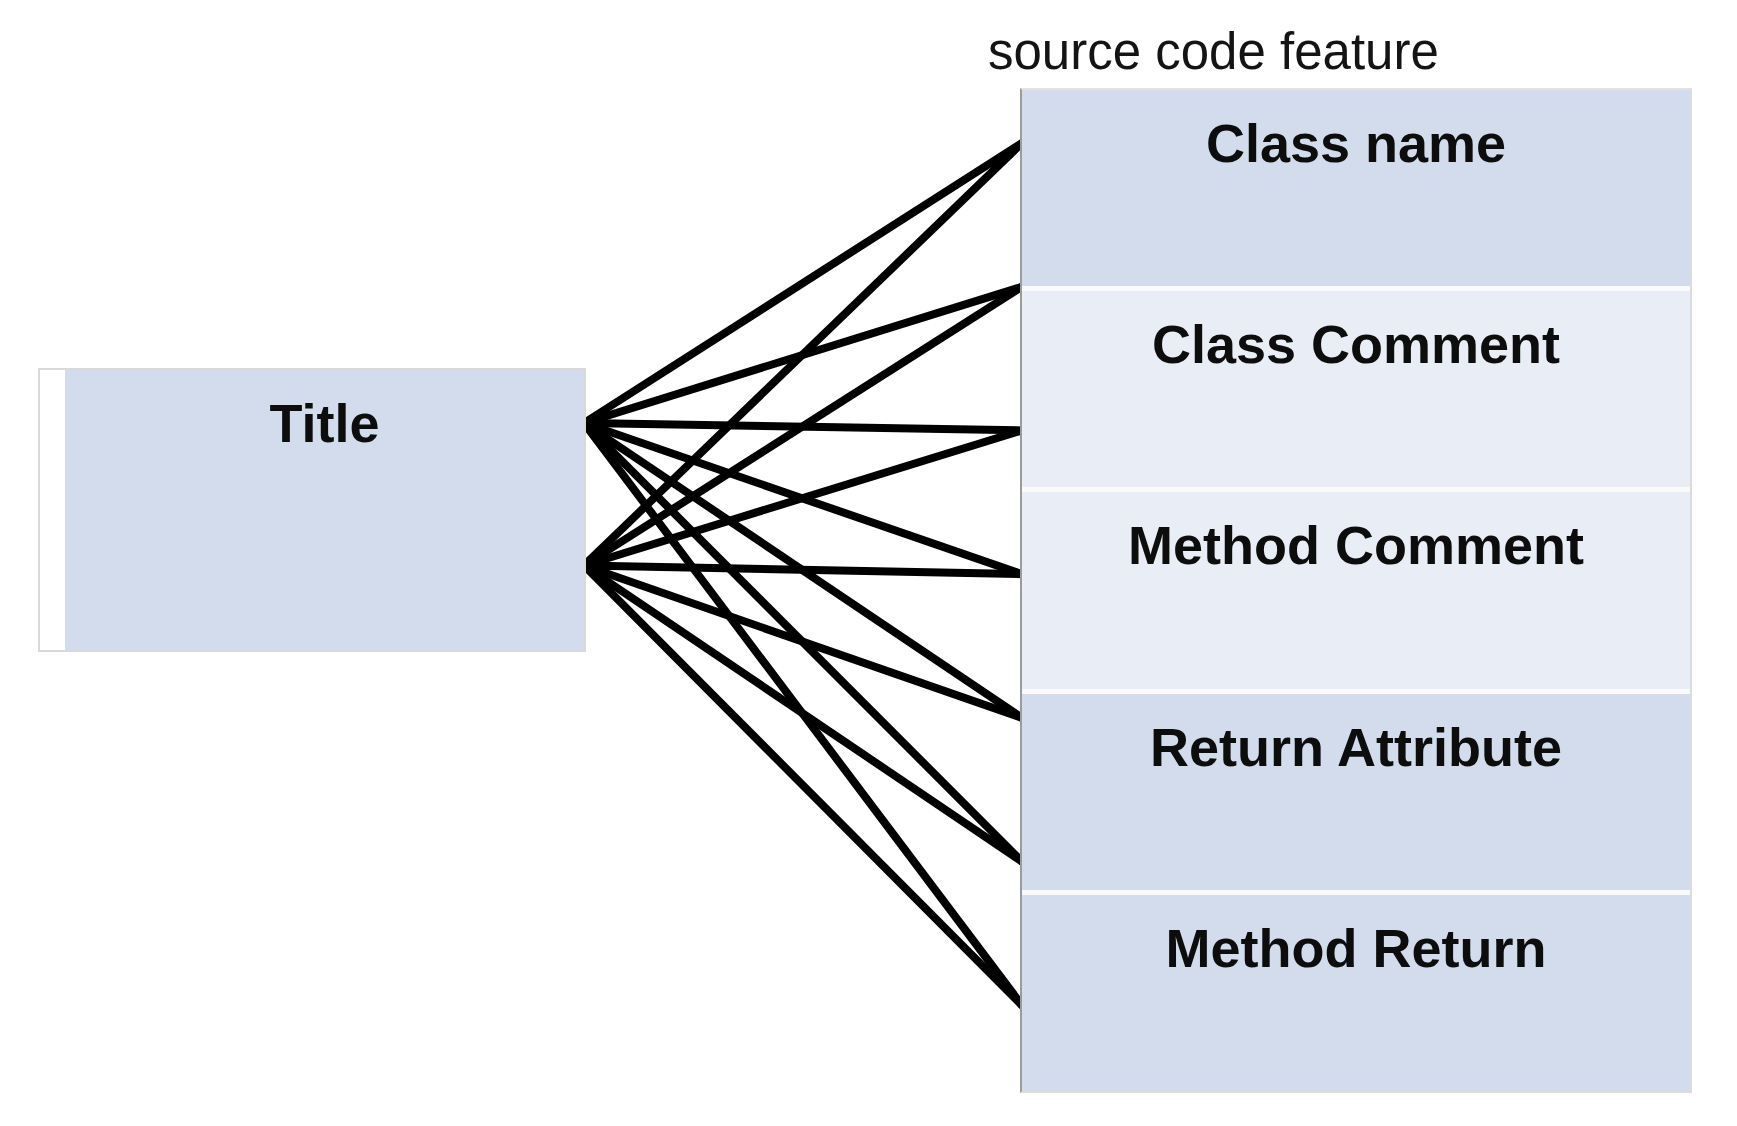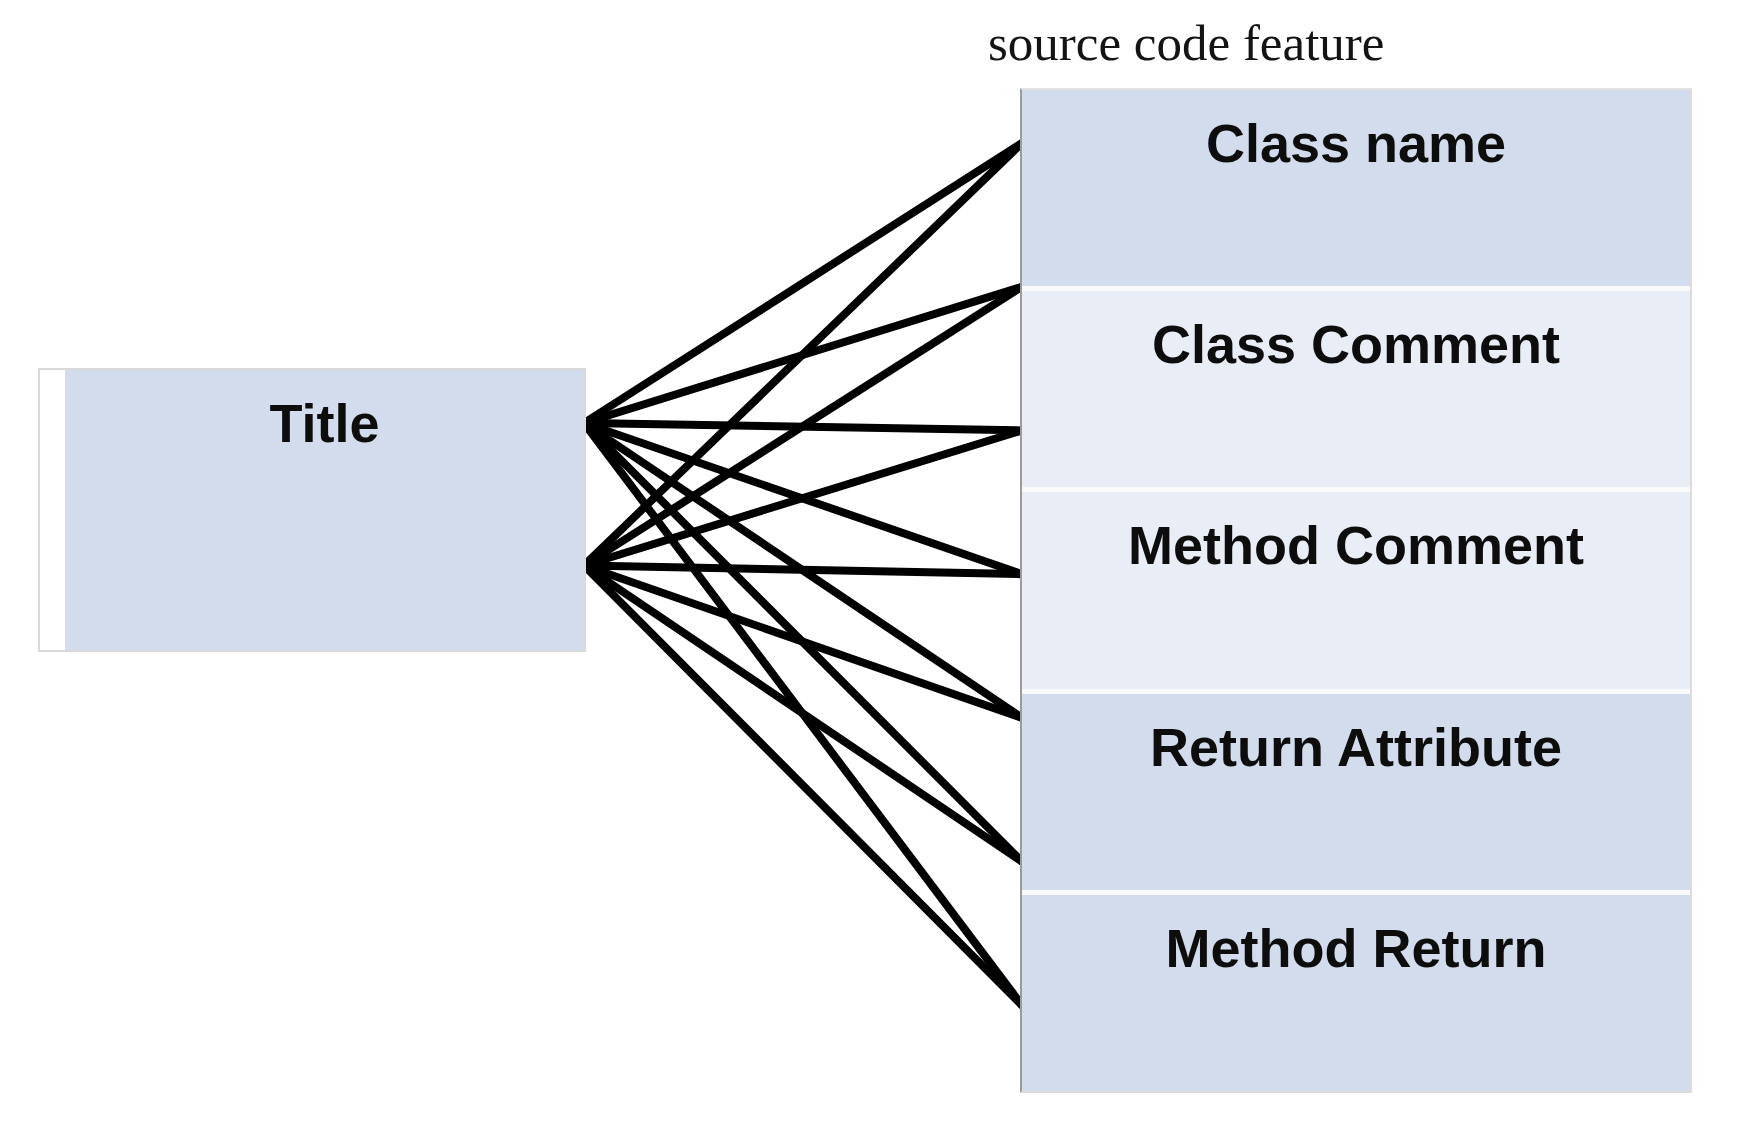--- a/index.html
+++ b/index.html
@@ -17,21 +17,21 @@
   }
   .panel-header {
     position: absolute;
     font-size: 51px;
     font-weight: 400;
     color: #141414;
     white-space: nowrap;
     z-index: 3;
   }
   #use-case-header { left: 55px; top: 282px; }
-  #source-code-header { left: 988px; top: 14px; font-family: Liberation Serif, serif; }
+  #source-code-header { left: 988px; top: 22px; }
 
   .feature-table {
     position: absolute;
     display: flex;
     flex-direction: column;
     z-index: 2;
     box-sizing: border-box;
   }
   #use-case-table {
     left: 38px;

